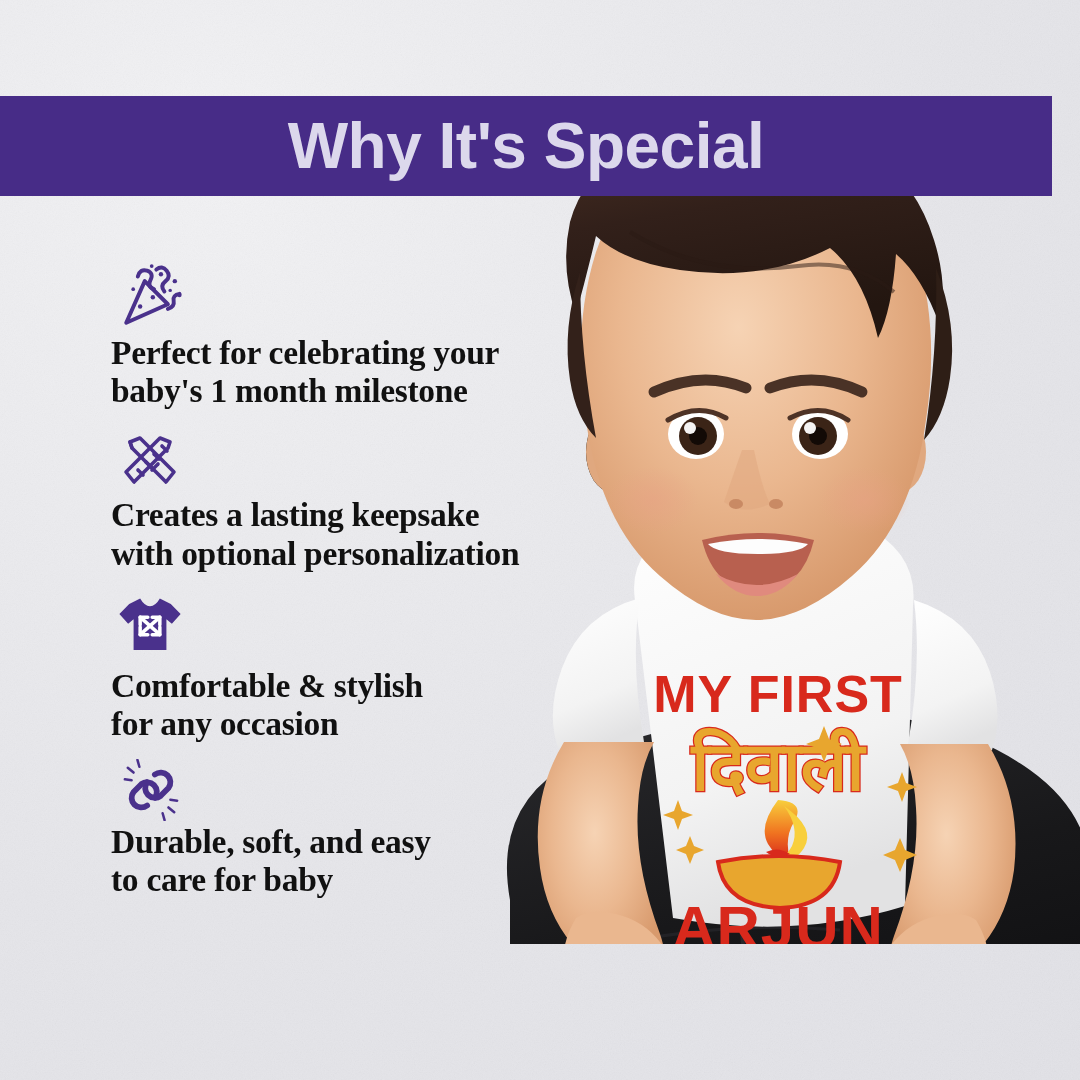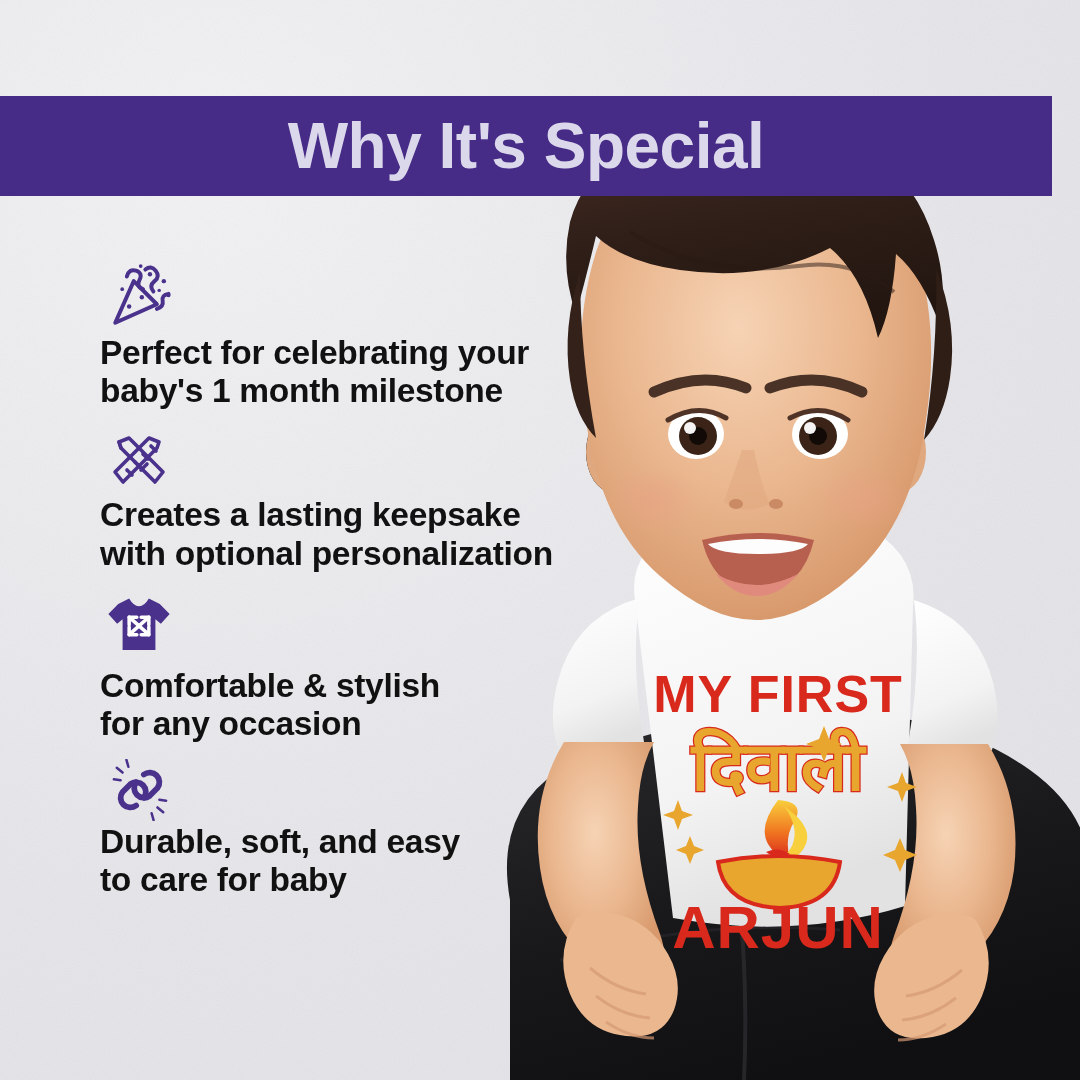--- a/index.html
+++ b/index.html
@@ -51,24 +51,25 @@
     font-size: 64px;
     font-weight: bold;
     letter-spacing: -0.5px;
     line-height: 1;
     white-space: nowrap;
   }
 
   
   #features {
     position: absolute;
-    left: 100px;
+    left: 111px;
     top: 258px;
     width: 540px;
     z-index: 5;
+    font-family: Liberation Serif, serif;
   }
   .feature { margin-bottom: 16px; }
   .feature-icon {
     width: 78px;
     height: 74px;
     display: block;
     margin-left: 4px;
   }
   .feature-icon svg { display: block; width: 100%; height: 100%; }
   .feature-text {
@@ -87,21 +88,21 @@
   .f2 .feature-icon { width: 70px; height: 64px; }
   .f3 .feature-icon { width: 72px; height: 62px; }
   .f4 .feature-icon { width: 70px; height: 76px; }
 
   
   #baby {
     position: absolute;
     right: 0;
     top: 0;
     width: 640px;
-    height: 1080px;
+    height: 944px;
     z-index: 4;
     pointer-events: none;
   }
   #baby svg { display: block; width: 100%; height: 100%; }
 </style>
 </head>
 <body>
 
 <div id="page">
 

